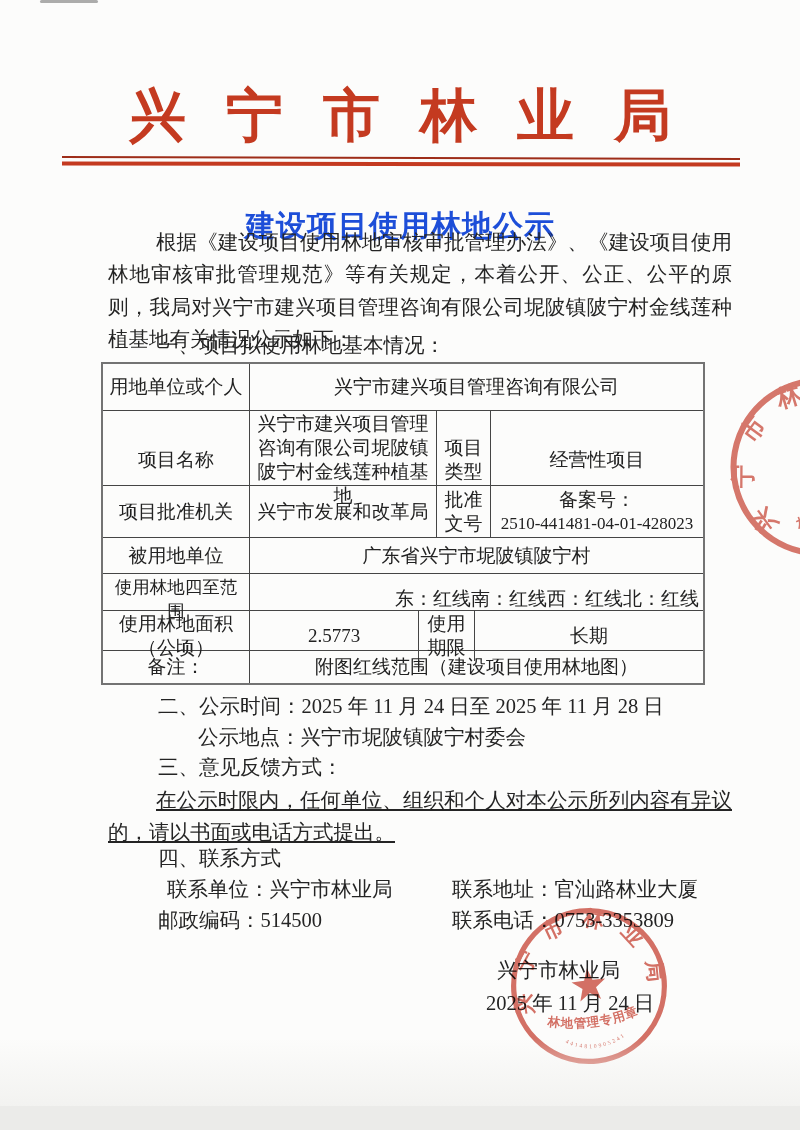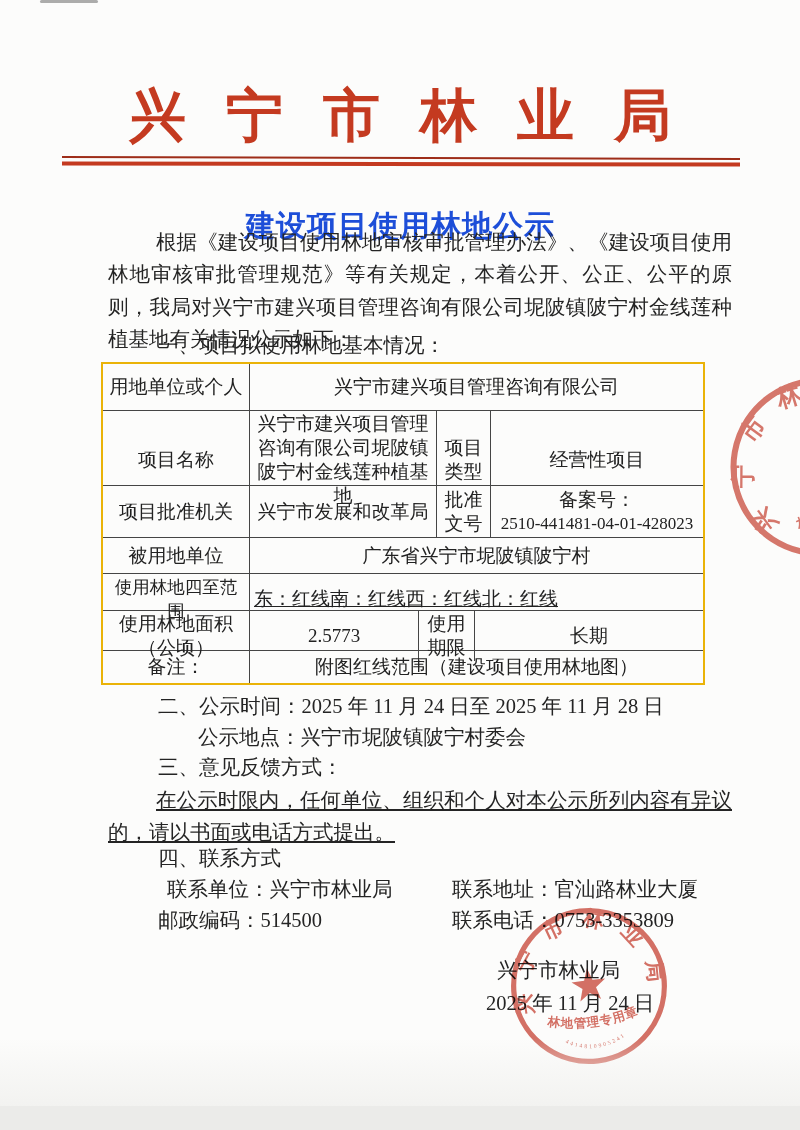--- a/index.html
+++ b/index.html
@@ -24,35 +24,35 @@
     font-size:30px;font-weight:bold;color:#1d4ed8;
     font-family:"Liberation Sans","DejaVu Sans",sans-serif;letter-spacing:1px;margin-top:32px;
   }
   .body-par{
     left:108px;width:624px;font-size:20.5px;line-height:32.4px;
     text-align:justify;text-justify:inter-ideograph;color:#242424;
   }
   .indent{text-indent:48px;}
   .h-line{font-size:20.5px;color:#242424;white-space:nowrap;}
   
-  .lt{top:362px;left:101px;width:604px;border:2px solid #eab308;box-sizing:border-box;font-size:19px;color:#222;}
+  .lt{top:362px;left:101px;width:604px;border:2px solid #737373;box-sizing:border-box;font-size:19px;color:#222;}
   .lt .row{display:grid;border-top:1.6px solid #454545;box-sizing:border-box;}
   .lt .row:first-child{border-top:none;}
   .lt .cell{
     display:flex;align-items:center;justify-content:center;text-align:center;
     border-left:1.6px solid #454545;box-sizing:border-box;padding:1px 4px;
     flex-direction:column;line-height:24px;
   }
   .lt .cell:first-child{border-left:none;}
   .cA{grid-template-columns:146px 1fr;}
   .cB{grid-template-columns:146px 187px 54px 1fr;}
   .cC{grid-template-columns:146px 169px 56px 1fr;}
   .small{font-size:17.5px;}
   .num{font-size:17px;letter-spacing:0;}
-  .four-range{display:flex;flex-direction:row !important;justify-content:flex-start;width:100%;text-decoration:underline;}
+  .four-range{display:flex;flex-direction:row !important;justify-content:flex-end;width:100%;}
   
   .seal{pointer-events:none;mix-blend-mode:multiply;}
   .seal-main{top:905px;left:508px;width:162px;height:162px;opacity:.82;transform:rotate(-7deg);}
   .seal-partial{top:374px;left:727px;width:186px;height:186px;opacity:.78;transform:rotate(-35deg);}
   .scan-speck{top:0;left:40px;width:58px;height:3px;background:#6a6a6a;opacity:.55;border-radius:2px;}
   .bottom-fade{top:1038px;left:0;width:800px;height:70px;background:linear-gradient(rgba(240,240,238,0),#f2f2f0);}
   .bottom-band{top:1106px;left:0;width:800px;height:24px;background:#ebebe9;}
 </style>
 </head>
 <body>

